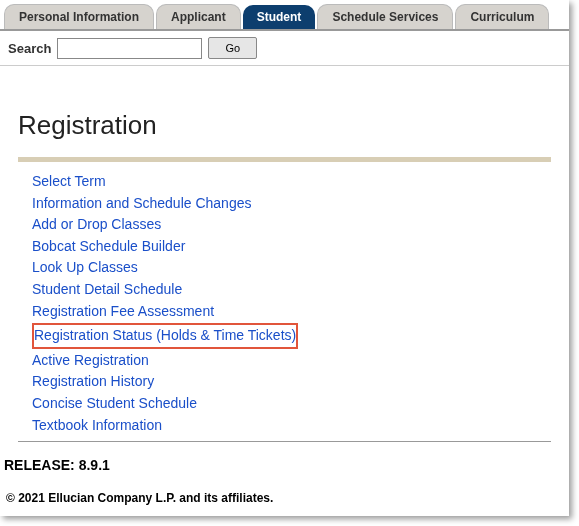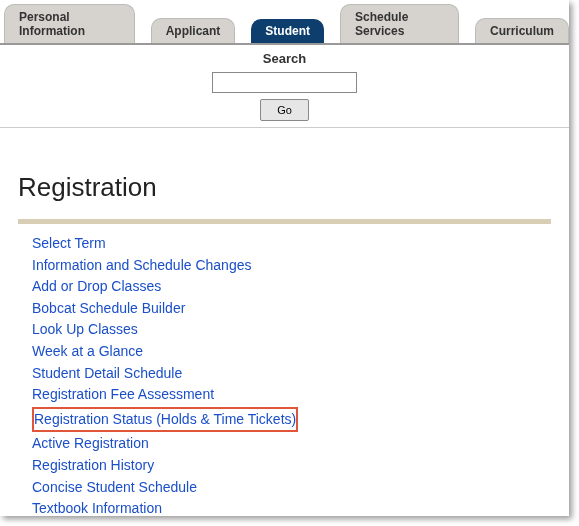--- a/index.html
+++ b/index.html
@@ -20,21 +20,21 @@
       height: 516px;
       box-shadow: 3px 3px 6px rgba(0,0,0,0.4);
       position: relative;
       overflow: hidden;
     }
     .tabs {
       display: flex;
       align-items: flex-end;
       padding: 4px 0 0 4px;
       background: #fff;
-      gap: 16px;
+      gap: 2px;
     }
     .tab {
       background: #d6d3ce;
       color: #333;
       padding: 5px 14px 5px 14px;
       border-radius: 10px 10px 0 0;
       font-size: 12px;
       font-weight: bold;
       cursor: pointer;
       position: relative;
@@ -47,21 +47,20 @@
       color: #fff;
       border: none;
     }
     .search-row {
       display: flex;
       align-items: center;
       padding: 6px 8px;
       gap: 6px;
       border-top: 2px solid #999;
       border-bottom: 1px solid #ccc;
-      flex-direction: column;
     }
     .search-row label {
       font-size: 13px;
       font-weight: bold;
       color: #333;
     }
     .search-row input[type="text"] {
       width: 145px;
       height: 21px;
       border: 1px solid #888;
@@ -148,21 +147,20 @@
   <div class="main-content">
     <h1>Registration</h1>
     <div class="heading-bar"></div>
 
     <ul class="link-list">
       <li><a href="#">Select Term</a></li>
       <li><a href="#">Information and Schedule Changes</a></li>
       <li><a href="#">Add or Drop Classes</a></li>
       <li><a href="#">Bobcat Schedule Builder</a></li>
       <li><a href="#">Look Up Classes</a></li>
-      <li><a href="#">Week at a Glance</a></li>
       <li><a href="#">Student Detail Schedule</a></li>
       <li><a href="#">Registration Fee Assessment</a></li>
       <li><a href="#" class="highlighted">Registration Status (Holds &amp; Time Tickets)</a></li>
       <li><a href="#">Active Registration</a></li>
       <li><a href="#">Registration History</a></li>
       <li><a href="#">Concise Student Schedule</a></li>
       <li><a href="#">Textbook Information</a></li>
     </ul>
 
     <hr class="bottom-divider">

